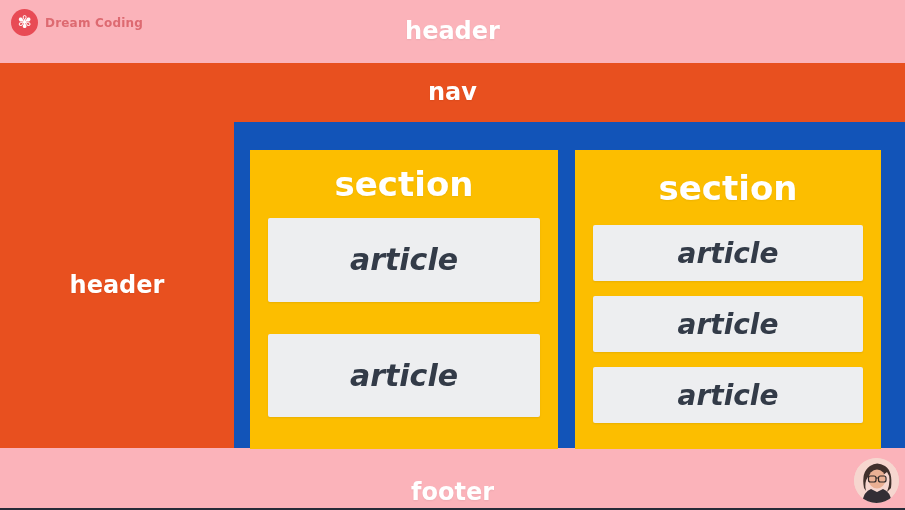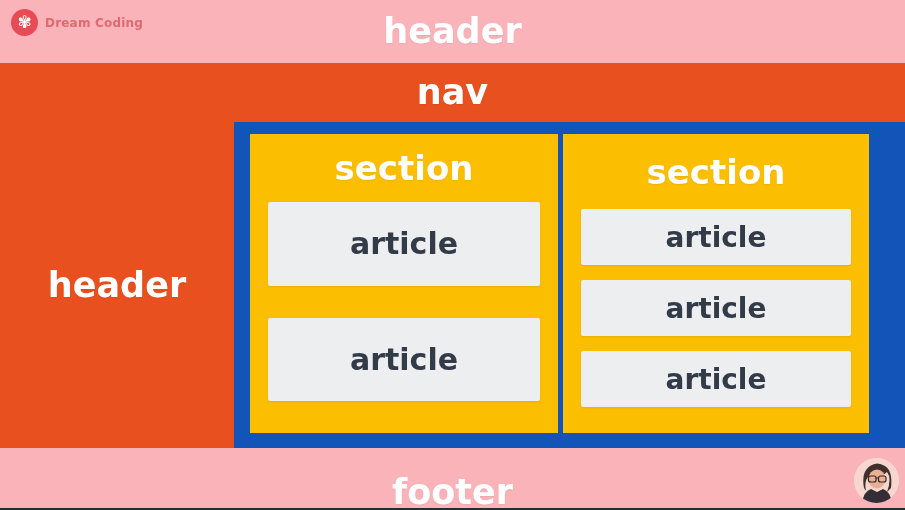--- a/index.html
+++ b/index.html
@@ -8,57 +8,58 @@
     --logo-red:#e84b55; --brand-text:#dd6a71;
   }
   *{margin:0;padding:0;box-sizing:border-box;}
   html,body{background:#111;}
   .stage{
     position:relative; width:905px; height:510px; overflow:hidden;
     background:var(--pink);
     font-family:"DejaVu Sans","Liberation Sans",sans-serif;
   }
   .big-label{
-    color:var(--label-text); font-weight:bold; font-size:35px;
+    color:var(--label-text); font-weight:bold; font-size:24px;
     text-shadow:0 1px 2px rgba(0,0,0,0.06);
   }
   
   .header{position:absolute; top:0; left:0; right:0; height:63px; background:var(--pink); text-align:center;}
   .header .big-label{line-height:63px;}
   .brand{position:absolute; left:11px; top:9px; display:flex; align-items:center; gap:7px;}
   .logo-circle{
     width:27px; height:27px; border-radius:50%; background:var(--logo-red);
     color:#fff; font-size:17px; line-height:27px; text-align:center; display:inline-block;
   }
   .brand-text{color:var(--brand-text); font-weight:bold; font-size:12px; letter-spacing:0.2px;}
   
   .main{position:absolute; top:63px; left:0; right:0; height:385px; background:var(--orange);}
   .nav-row{height:59px; text-align:center;}
   .nav-row .big-label{line-height:59px;margin-top:16px;}
   .content-row{position:absolute; top:59px; bottom:0; left:0; right:0; display:flex;}
   .aside-col{width:234px; display:flex; align-items:center; justify-content:center;}
   .blue-box{
     flex:1; background:var(--blue);
-    padding:12px 24px 11px 16px;
-    display:flex; gap:5px;
+    padding:28px 24px 11px 16px;
+    display:flex; gap:17px;
   }
   .section{
     background:var(--yellow); height:299px;
     padding:0 18px; display:flex; flex-direction:column;
   }
   .section-1{width:308px;}
   .section-2{width:306px;}
   .section-title{height:72px; display:flex; align-items:center; justify-content:center;}
   .section-title .big-label{font-size:34px;}
   .section-2 .section-title{height:75px;}
   .article{
     background:var(--article-bg); border-radius:2px;
     color:var(--article-text); font-weight:bold;
     display:flex; align-items:center; justify-content:center;
     box-shadow:0 1px 2px rgba(0,0,0,0.08);
+    font-style:italic;
   }
   .section-1 .article{height:88px; margin-bottom:32px; font-size:30px;}
   .section-2 .article{height:56px; margin-bottom:15px; font-size:28px;}
   
   .footer{position:absolute; bottom:0; left:0; right:0; height:54px; background:var(--pink); text-align:center;}
   .footer .big-label{line-height:72px;}
   .avatar{
     position:absolute; right:6px; bottom:7px; width:45px; height:45px;
     border-radius:50%; overflow:hidden; background:#f6d6cf;
   }

